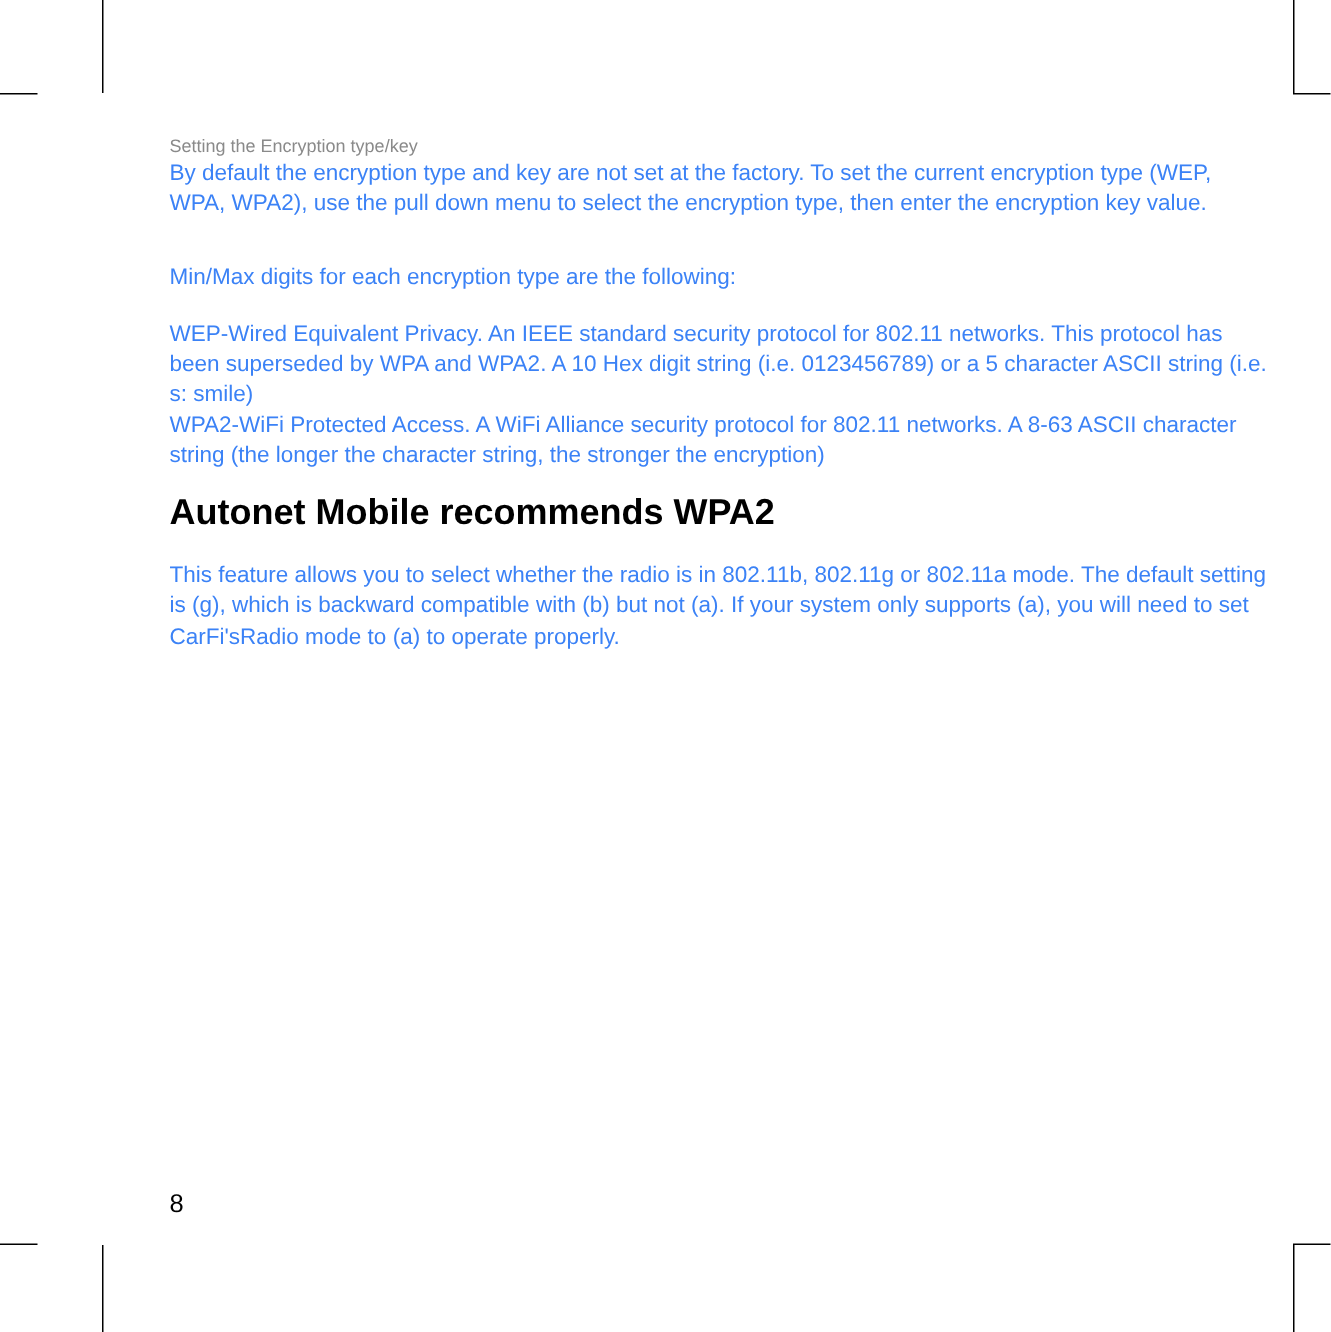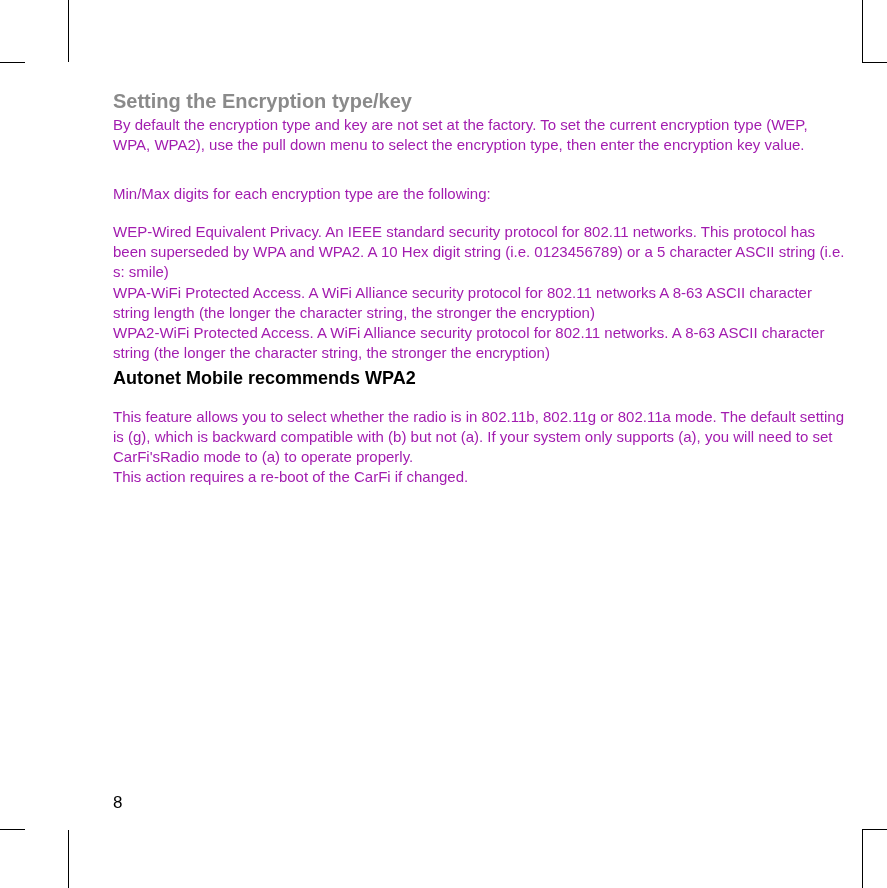--- a/index.html
+++ b/index.html
@@ -42,41 +42,41 @@
       right: 40px;
       bottom: 80px;
     }
     .main-heading {
       font-size: 26px;
       font-weight: bold;
       color: #8a8a8a;
       margin-bottom: 18px;
     }
     .sub-heading {
-      font-size: 20px;
-      font-weight: bold;
+      font-size: 12px;
+      font-weight: normal;
       color: #8a8a8a;
       margin-bottom: 2px;
     }
     .body-text {
       font-size: 15px;
-      color: #a21caf;
+      color: #3b82f6;
       line-height: 1.35;
     }
     .section-gap {
       margin-bottom: 18px;
     }
     .section-gap-lg {
       margin-bottom: 28px;
     }
     .recommend-heading {
-      font-size: 18px;
+      font-size: 24px;
       font-weight: bold;
       color: #000;
-      margin-top: 4px;
+      margin-top: 14px;
       margin-bottom: 18px;
     }
     .page-number {
       position: absolute;
       bottom: 75px;
       left: 113px;
       font-size: 17px;
       color: #000;
     }
   </style>
@@ -96,23 +96,21 @@
 
 <div class="content">
 
   <h2 class="sub-heading">Setting the Encryption type/key</h2>
   <p class="body-text section-gap-lg">By default the encryption type and key are not set at the factory. To set the current encryption type (WEP, WPA, WPA2), use the pull down menu to select the encryption type, then enter the encryption key value.</p>
 
   <p class="body-text section-gap">Min/Max digits for each encryption type are the following:</p>
 
   <p class="body-text">WEP-Wired Equivalent Privacy. An IEEE standard security protocol for 802.11 networks. This protocol has been superseded by WPA and WPA2. A 10 Hex digit string (i.e. 0123456789) or a 5 character ASCII string (i.e. s: smile)</p>
 
-  <p class="body-text">WPA-WiFi Protected Access. A WiFi Alliance security protocol for 802.11 networks A 8-63 ASCII character string length (the longer the character string, the stronger the encryption)</p>
 
   <p class="body-text">WPA2-WiFi Protected Access. A WiFi Alliance security protocol for 802.11 networks. A 8-63 ASCII character string (the longer the character string, the stronger the encryption)</p>
 
   <h3 class="recommend-heading">Autonet Mobile recommends WPA2</h3>
 
   <p class="body-text">This feature allows you to select whether the radio is in 802.11b, 802.11g or 802.11a mode. The default setting is (g), which is backward compatible with (b) but not (a). If your system only supports (a), you will need to set CarFi'sRadio mode to (a) to operate properly.</p>
-  <p class="body-text">This action requires a re-boot of the CarFi if changed.</p>
 </div>
 
 <div class="page-number">8</div>
 
 </body></html>

